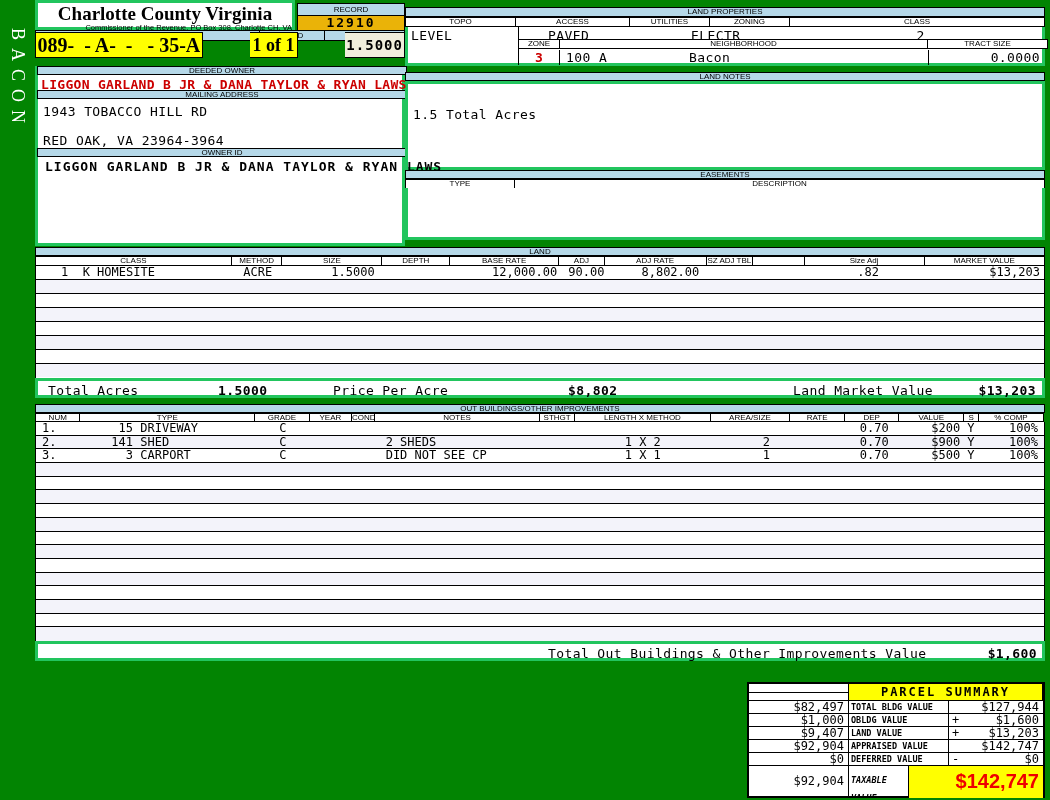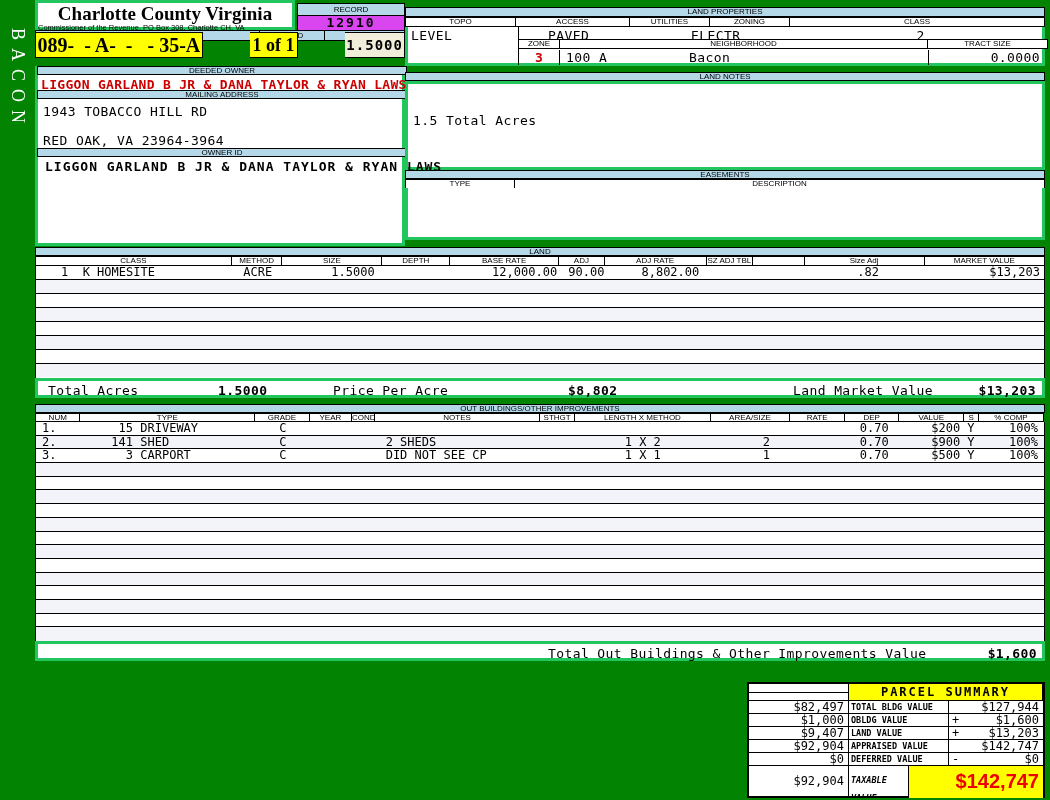--- a/index.html
+++ b/index.html
@@ -44,25 +44,25 @@
 </style>
 </head>
 <body>
 
 <div class="page">
 
   <div class="bacon">BACON</div>
 
   <div class="whitebox" style="left:35px;top:0;width:260px;height:30px;">
     <div class="serif" style="font-size:19px;font-weight:700;text-align:center;line-height:19px;margin-top:1px;color:#000;">Charlotte County Virginia</div>
-    <div style="font:400 7.5px 'Liberation Sans',sans-serif;text-align:left;color:#000;">Commissioner of the Revenue, PO Box 308, Charlotte CH, VA</div>
+    <div style="font:400 7.5px 'Liberation Sans',sans-serif;text-align:right;color:#000;">Commissioner of the Revenue, PO Box 308, Charlotte CH, VA</div>
   </div>
 
   <div class="bar" style="left:297px;top:3px;width:108px;height:13px;line-height:11px;">RECORD</div>
-  <div class="abs" style="left:297px;top:15px;width:108px;height:16px;background:#d946ef;border:1px solid #000;
+  <div class="abs" style="left:297px;top:15px;width:108px;height:16px;background:#eab308;border:1px solid #000;
        font:700 13px 'DejaVu Sans Mono',monospace;letter-spacing:2px;text-align:center;line-height:14px;color:#000;">12910</div>
 
   <div class="hrow" style="left:35px;top:30px;width:370px;height:11px;">
     <div class="hcell first" style="width:225px;background:#b5d8e8;line-height:9px;">MAP NUMBER</div>
     <div class="hcell" style="width:65px;background:#b5d8e8;line-height:9px;">CARD</div>
     <div class="hcell" style="width:80px;background:#b5d8e8;line-height:9px;">ACRES</div>
   </div>
   <div class="hrow" style="left:35px;top:32px;width:370px;height:26px;gap:47px;">
     <div class="hcell first serif nowrap" style="width:225px;background:#ffff00;font-size:20px;font-weight:700;line-height:24px;">089-  - A-  -   - 35-A</div>
     <div class="hcell serif" style="width:65px;background:#ffff00;font-size:18px;font-weight:700;line-height:24px;">1 of 1</div>
@@ -101,21 +101,21 @@
     <div class="abs mono13 monob red nowrap" style="left:3px;top:11px;letter-spacing:.3px;z-index:5;">LIGGON GARLAND B JR &amp; DANA TAYLOR &amp; RYAN LAWS</div>
     <div class="bar" style="left:-1px;top:24px;width:370px;height:9px;line-height:7px;">MAILING ADDRESS</div>
     <div class="abs mono13 nowrap" style="left:5px;top:38px;">1943 TOBACCO HILL RD</div>
     <div class="abs mono13 nowrap" style="left:5px;top:67px;">RED OAK, VA 23964-3964</div>
     <div class="bar" style="left:-1px;top:82px;width:370px;height:9px;line-height:7px;">OWNER ID</div>
     <div class="abs mono13 monob nowrap" style="left:7px;top:93px;letter-spacing:1px;z-index:5;">LIGGON GARLAND B JR &amp; DANA TAYLOR &amp; RYAN LAWS</div>
   </div>
 
   <div class="bar" style="left:405px;top:72px;width:640px;height:9px;line-height:7px;">LAND NOTES</div>
   <div class="whitebox" style="left:405px;top:81px;width:640px;height:89px;">
-    <div class="abs mono13" style="left:5px;top:29px;">1.5 Total Acres</div>
+    <div class="abs mono13" style="left:5px;top:23px;">1.5 Total Acres</div>
   </div>
 
   <div class="bar" style="left:405px;top:170px;width:640px;height:9px;line-height:7px;">EASEMENTS</div>
   <div class="hrow" style="left:405px;top:179px;width:640px;height:10px;">
     <div class="hcell first" style="width:110px;line-height:8px;">TYPE</div>
     <div class="hcell" style="width:530px;line-height:8px;">DESCRIPTION</div>
   </div>
   <div class="whitebox" style="left:405px;top:188px;width:640px;height:52px;border-top:none;"></div>
 
   <div class="bar" style="left:35px;top:247px;width:1010px;height:9px;line-height:7px;">LAND</div>

